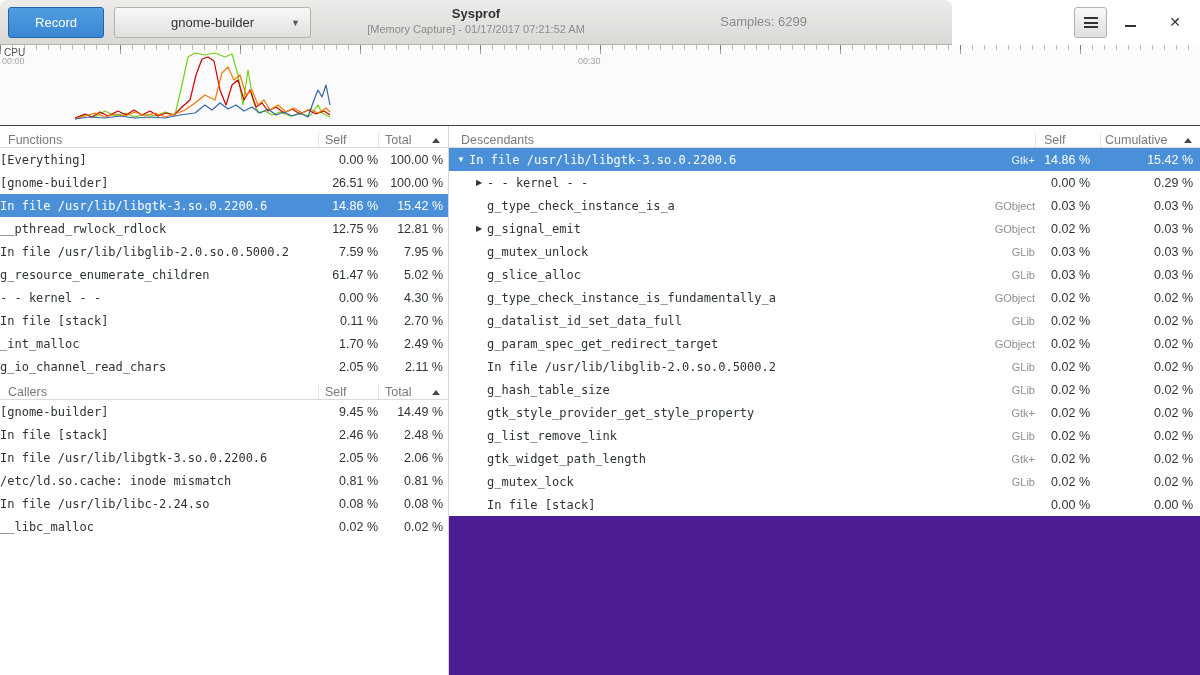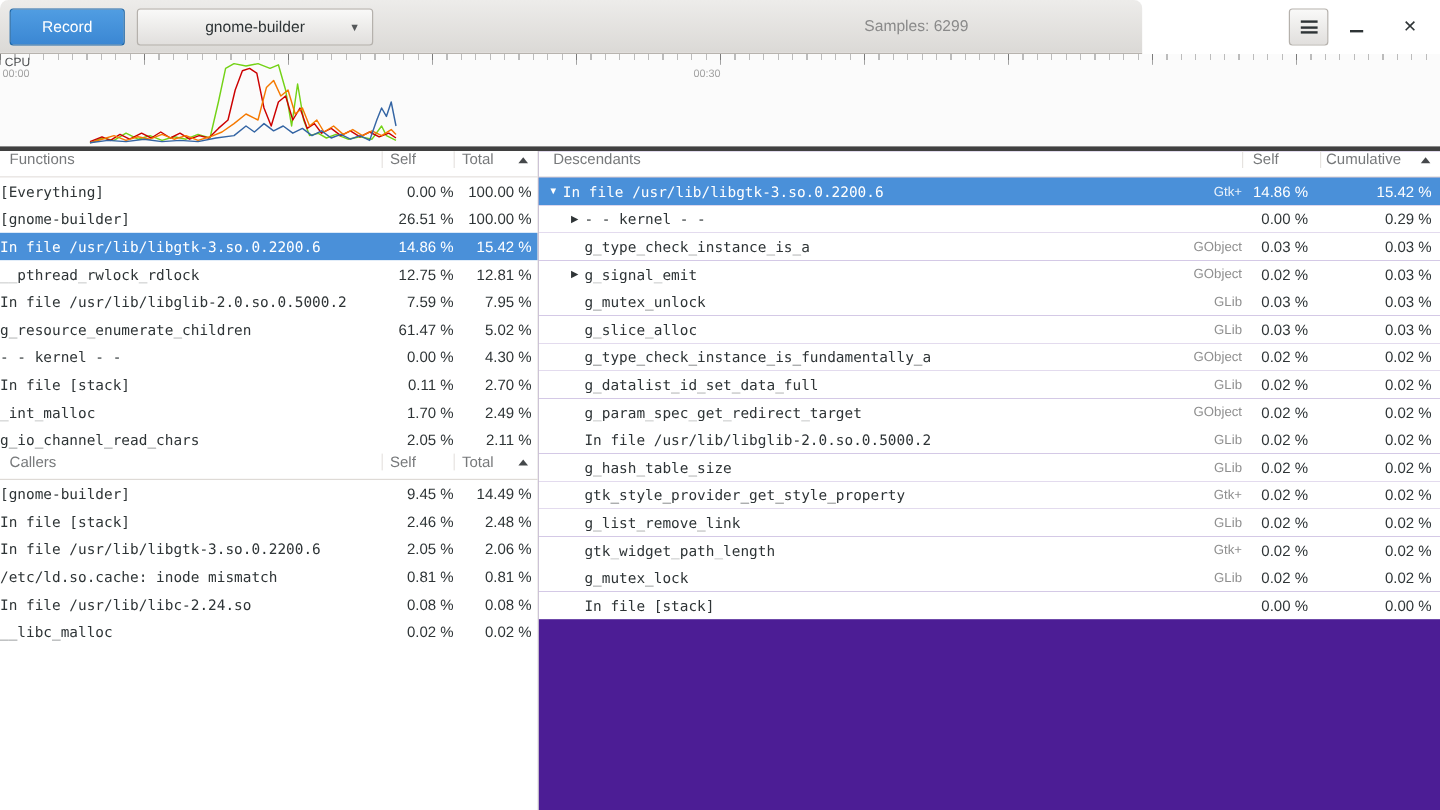--- a/index.html
+++ b/index.html
@@ -24,37 +24,37 @@
   .titlebox{position:absolute;left:50%;top:6px;transform:translateX(-50%);text-align:center;white-space:nowrap}
   .title{font-weight:bold;font-size:13px;color:#2e3436}
   .subtitle{font-size:11px;color:#8b8b8b;margin-top:2px}
   .samples{position:absolute;right:145px;top:14px;color:#8a8a8a;font-size:13px}
   .winctl{position:absolute;top:11px;width:22px;height:22px;display:flex;align-items:center;justify-content:center;color:#2e3436}
   .minimize{left:1119px}
   .minline{width:11px;height:10px;border-bottom:2px solid #2e3436}
   .close{left:1164px;font-size:14px}
 
   
-  .graph{position:absolute;top:45px;left:0;width:1200px;height:81px;background:#fbfbfb;border-bottom:4px solid #404040}
+  .graph{position:absolute;top:45px;left:0;width:1200px;height:81px;background:#fbfbfb;border-bottom:1px solid #404040}
   .ruler{position:absolute;top:0;left:0;width:1200px;height:10px;
     background-image:
       repeating-linear-gradient(to right,rgba(0,0,0,.25) 0 1px,transparent 1px 12px),
       repeating-linear-gradient(to right,rgba(0,0,0,.35) 0 1px,transparent 1px 120px);
     background-size:1200px 5px,1200px 9px;background-repeat:no-repeat;background-position:top left}
   .cpu-label{position:absolute;left:4px;top:2px;font-size:10px;color:#4d4f51}
   .tlabel{position:absolute;top:11px;font-size:9px;color:#a3a3a3}
   .t0{left:2px}.t1{left:578px}
   .graph svg{position:absolute;left:0;top:0;width:1200px;height:80px}
 
   
   .left-pane{position:absolute;top:126px;left:0;width:448px;bottom:0;background:#fff}
   .right-pane{position:absolute;top:126px;left:449px;right:0;bottom:0;background:#4c1d95}
   .splitter{position:absolute;left:448px;top:126px;width:1px;bottom:0;background:#d8d5d2}
 
-  .thead{display:flex;height:22px;align-items:flex-start;border-bottom:1px solid #dedad6;color:#77797b;background:#fff}
+  .thead{display:flex;height:22px;align-items:flex-end;border-bottom:1px solid #dedad6;color:#77797b;background:#fff}
   .thead span{display:flex;align-items:center}
   .hname{flex:1;padding-left:8px}
   .hself{width:60px;padding-left:6px;border-left:1px solid #e6e3e0}
   .htotal{width:70px;border-left:1px solid #e6e3e0;justify-content:space-between;padding:0 8px 0 6px}
   .hdesc{flex:1;padding-left:12px}
   .hdself{width:65px;padding-left:8px;border-left:1px solid #e6e3e0}
   .hdtotal{width:100px;border-left:1px solid #e6e3e0;justify-content:space-between;padding:0 8px 0 4px}
   .arrow-up{width:0;height:0;border-left:4px solid transparent;border-right:4px solid transparent;border-bottom:5px solid #45484b}
 
   .trow{display:flex;height:23px;align-items:center;background:#fff}
@@ -76,20 +76,24 @@
 </head>
 <body>
 
 <div class="headerbar">
   <div class="btn record">
     <span>Record</span>
   </div>
   <div class="btn target">
     <span>gnome-builder</span>
     <span class="caret">▼</span>
+  </div>
+  <div class="titlebox">
+    <div class="title">Sysprof</div>
+    <div class="subtitle">[Memory Capture] - 01/17/2017 07:21:52 AM</div>
   </div>
   <div class="samples">Samples: 6299</div>
   <div class="btn menu">
     <span class="hamburger"></span>
   </div>
   <div class="winctl minimize">
     <span class="minline"></span>
   </div>
   <div class="winctl close">
     <span>✕</span>

